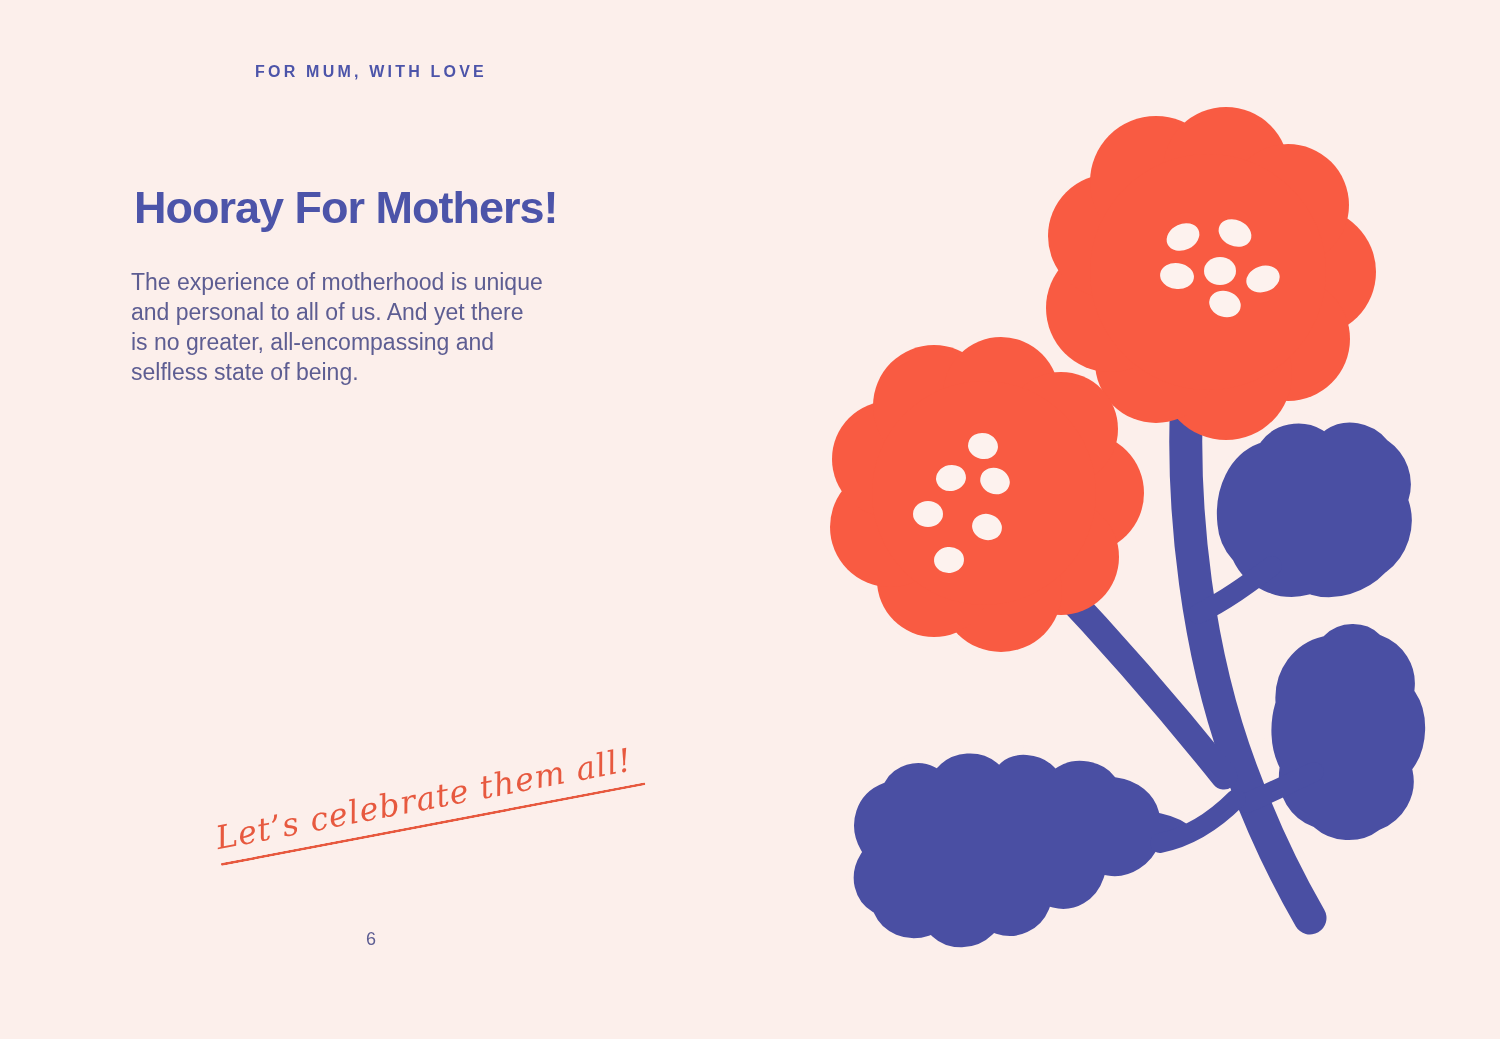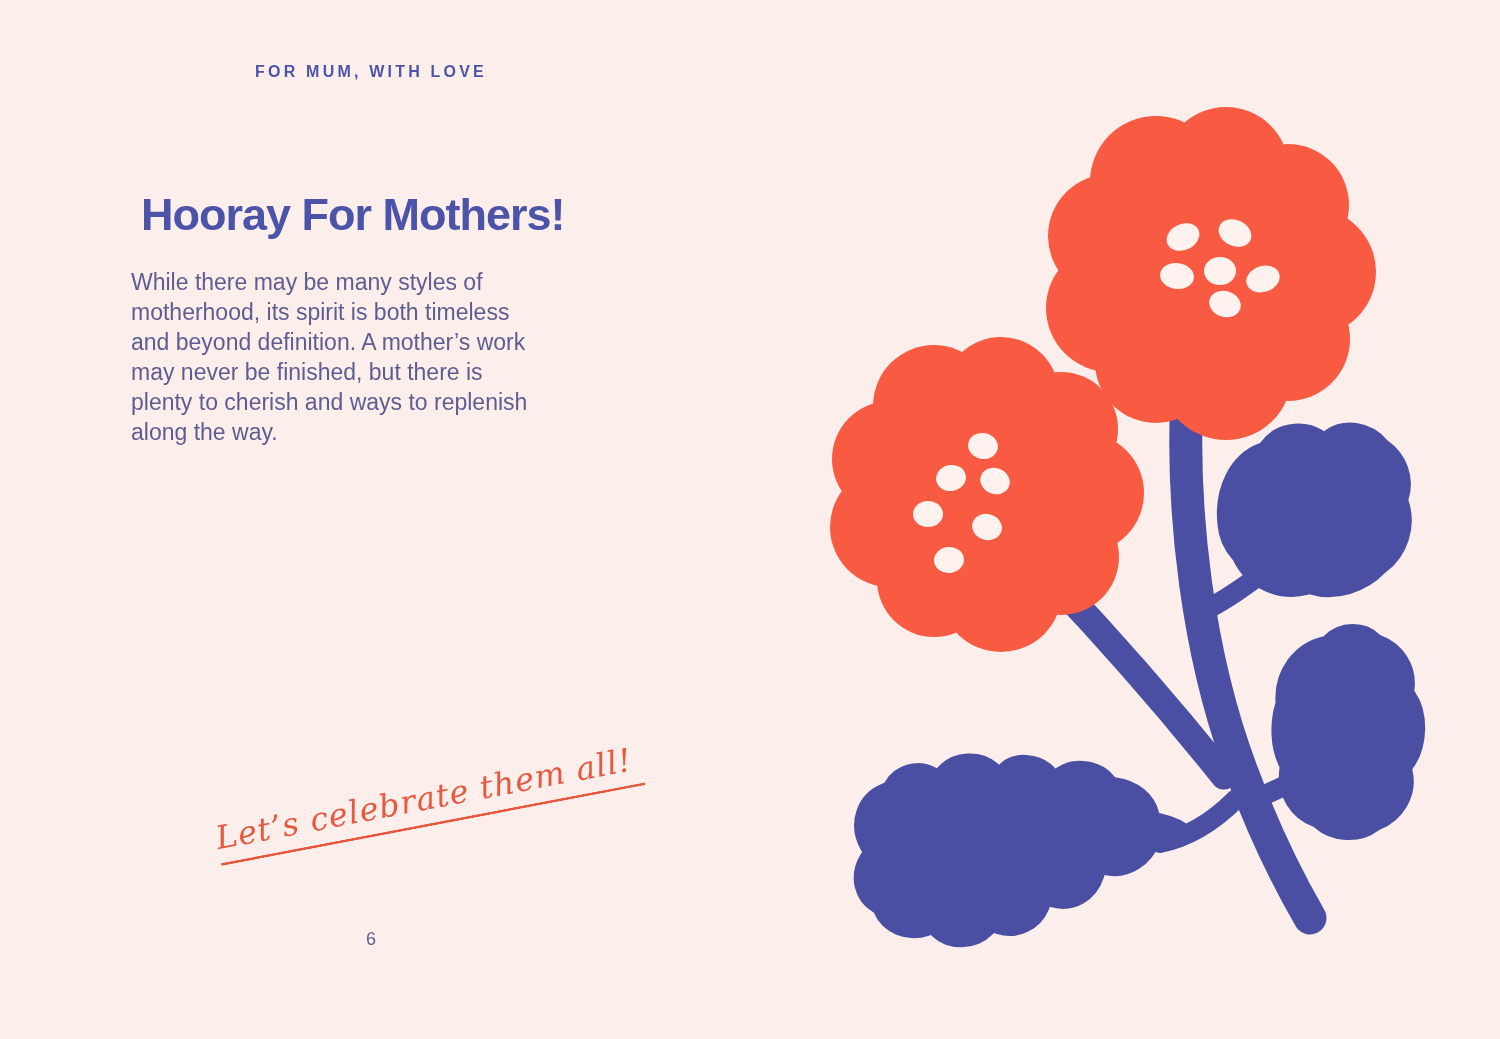--- a/index.html
+++ b/index.html
@@ -21,21 +21,21 @@
   }
   .running-head {
     position: absolute; left: 131px; top: 63px; width: 480px;
     text-align: center;
     font-weight: 700; font-size: 16px;
     letter-spacing: 3.2px;
     color: var(--heading-blue, #4c54a9);
   }
   .page-title {
     position: absolute; left: 129px; top: 178px; width: 560px;
-    margin: 12px;
+    margin: 5px;
     font-weight: 700; font-size: 45px; line-height: 50px;
     letter-spacing: -1px;
     color: var(--heading-blue, #4c54a9);
   }
   .body-copy {
     position: absolute; left: 131px; top: 267px; width: 510px;
     color: var(--body-blue, #5d5d92);
     font-size: 23px; line-height: 30px;
   }
   .body-copy p {
@@ -150,26 +150,24 @@
       <ellipse class="dot" cx="987" cy="527" rx="15" ry="13" transform="rotate(14 987 527)"></ellipse>
       <ellipse class="dot" cx="949" cy="560" rx="15" ry="13" transform="rotate(-6 949 560)"></ellipse>
     </g>
   </svg>
 
   <div class="running-head">FOR MUM, WITH LOVE</div>
 
   <h1 class="page-title">Hooray For Mothers!</h1>
 
   <div class="body-copy">
-    <p>While there may be many styles of
-motherhood, its spirit is both timeless
-and beyond definition. A mother’s work
-may never be finished, but there is
-plenty to cherish and ways to replenish
-along the way.</p>
+    <p>The experience of motherhood is unique
+and personal to all of us. And yet there
+is no greater, all-encompassing and
+selfless state of being.</p>
   </div>
 
   <div class="script-note">
     <span class="script-text">Let’s celebrate them all!</span>
     <div class="script-underline"></div>
   </div>
 
   <div class="page-number">6</div>
 </div>
 

